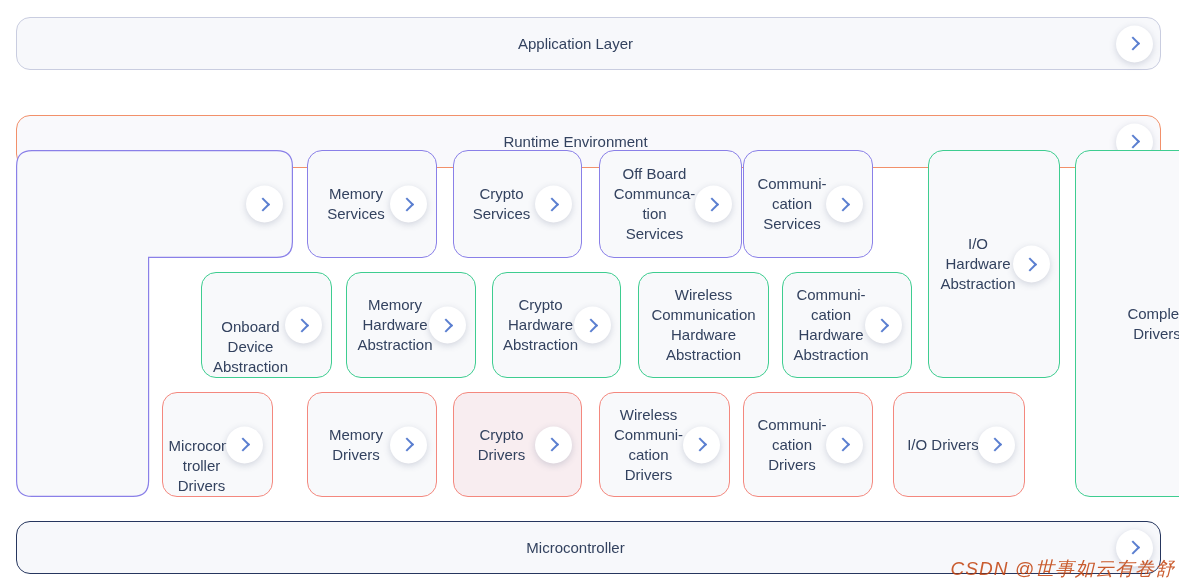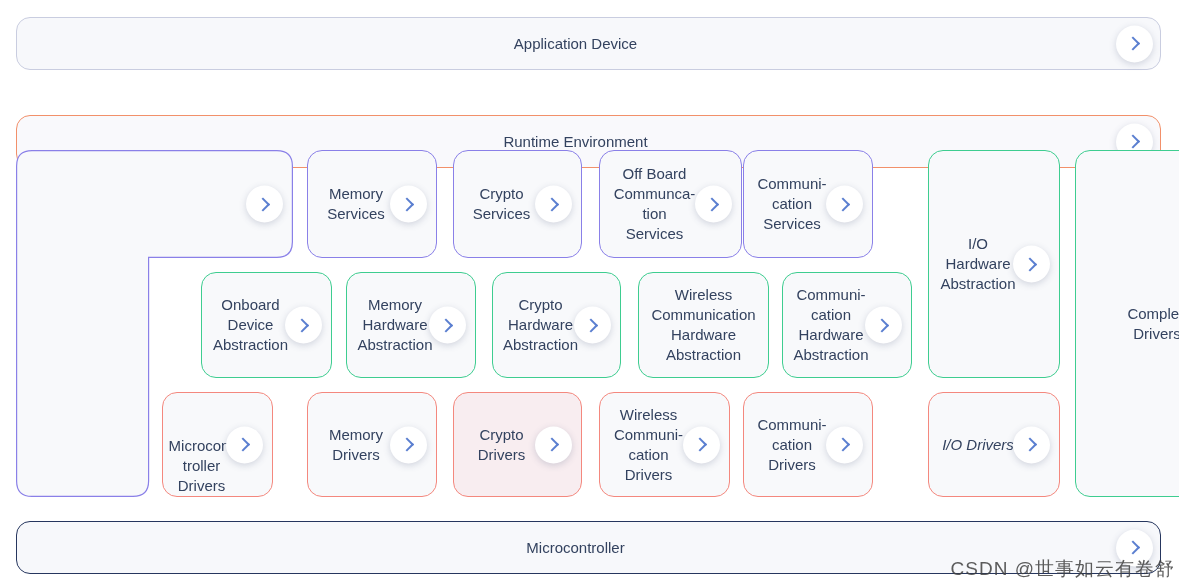--- a/index.html
+++ b/index.html
@@ -49,45 +49,45 @@
   
   #sys-shape { position:absolute; left:16px; top:150px; }
   #card-system { left:16px; top:150px; width:276px; height:108px; }
   
   #card-memory-services   { left:307px;  top:150px; width:130px; height:108px; }
   #card-crypto-services   { left:453px;  top:150px; width:129px; height:108px; }
   #card-offboard-services { left:599px;  top:150px; width:143px; height:108px;justify-content:flex-end; }
   #card-comm-services     { left:743px;  top:150px; width:130px; height:108px; }
   #card-io-hw             { left:889px;  top:150px; width:132px; height:228px; }
   #card-complex-drivers   { left:1036px; top:150px; width:128px; height:347px;padding-left:36px; }
-  #card-onboard           { left:162px;  top:272px; width:131px; height:106px; }
+  #card-onboard           { left:162px;  top:272px; width:131px; height:106px;align-items:flex-end; }
   #card-memory-hw         { left:307px;  top:272px; width:130px; height:106px; }
   #card-crypto-hw         { left:453px;  top:272px; width:129px; height:106px; }
   #card-wireless-hw       { left:599px;  top:272px; width:131px; height:106px; }
   #card-comm-hw           { left:743px;  top:272px; width:130px; height:106px; }
   #card-mcu-drivers       { left:162px;  top:392px; width:111px; height:105px;align-items:flex-end; }
   #card-memory-drivers    { left:307px;  top:392px; width:130px; height:105px; }
   #card-crypto-drivers    { left:453px;  top:392px; width:129px; height:105px; }
   #card-wireless-drivers  { left:599px;  top:392px; width:131px; height:105px; }
   #card-comm-drivers      { left:743px;  top:392px; width:130px; height:105px; }
-  #card-io-drivers        { left:928px;  top:392px; width:132px; height:105px;font-style:italic; }
+  #card-io-drivers        { left:893px;  top:392px; width:132px; height:105px; }
   
   #watermark {
     position:absolute; right:4px; top:556px; font-size:19px;
-    color:#404040; opacity:0.85; z-index:20; letter-spacing:1px;
-    pointer-events:none; white-space:nowrap;
+    color:#c2410c; opacity:0.85; z-index:20; letter-spacing:1px;
+    pointer-events:none; white-space:nowrap;font-style:italic;
   }
 </style>
 </head>
 <body>
 
 <div id="stage">
 
   <div class="bar" id="bar-application">
-    <span class="lbl">Application Device</span>
+    <span class="lbl">Application Layer</span>
     <span class="chev"></span>
   </div>
 
   <div class="bar" id="bar-runtime">
     <span class="lbl">Runtime Environment</span>
     <span class="chev"></span>
   </div>
 
   <svg id="sys-shape" width="277" height="348" viewBox="0 0 277 348">
     <path d="M 16 0.6 H 260.8 Q 276.4 0.6 276.4 16 V 92 Q 276.4 107.4 260.8 107.4 H 132.6 V 331 Q 132.6 346.4 117 346.4 H 16 Q 0.6 346.4 0.6 331 V 16 Q 0.6 0.6 16 0.6 Z" fill="#f8f9fb" stroke="#8a80e8" stroke-width="1.2"></path>

